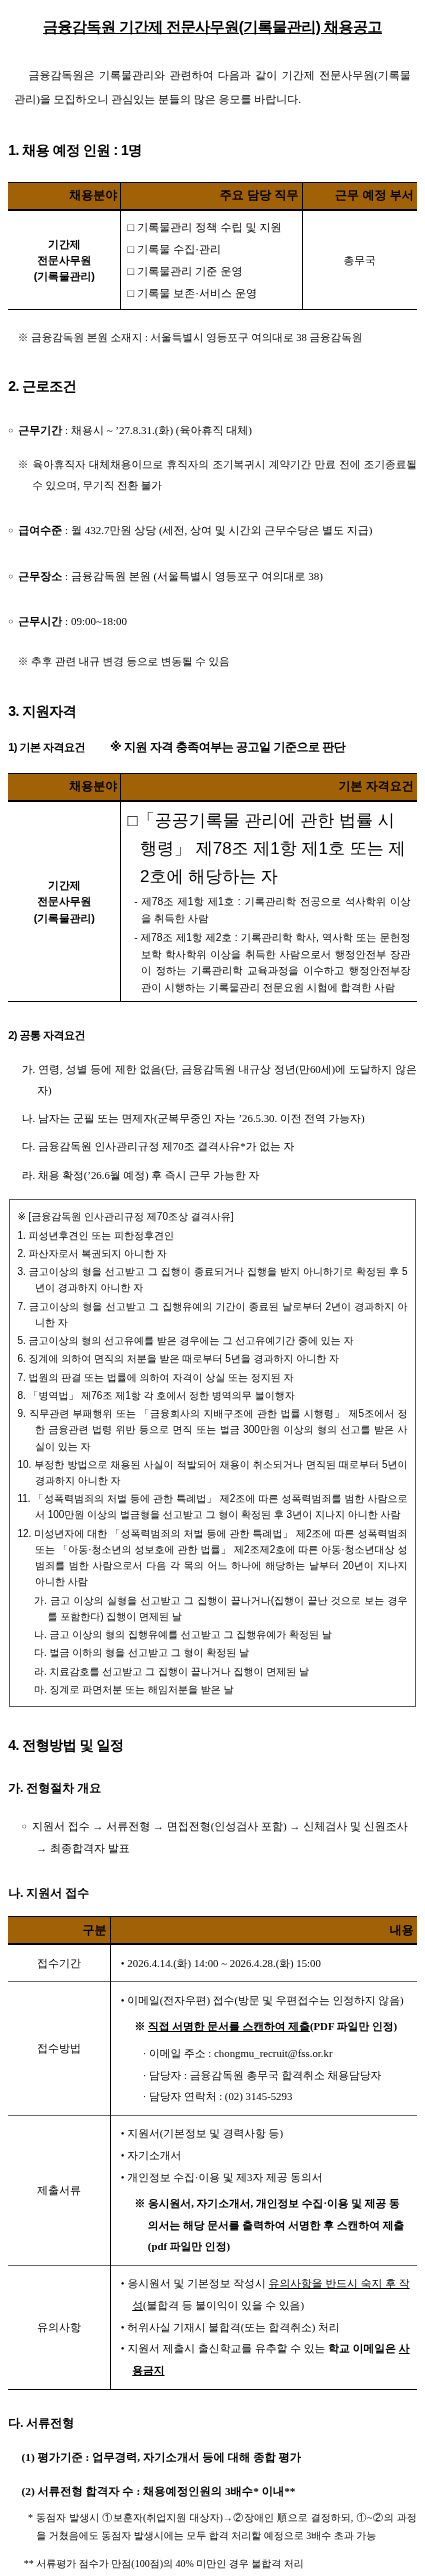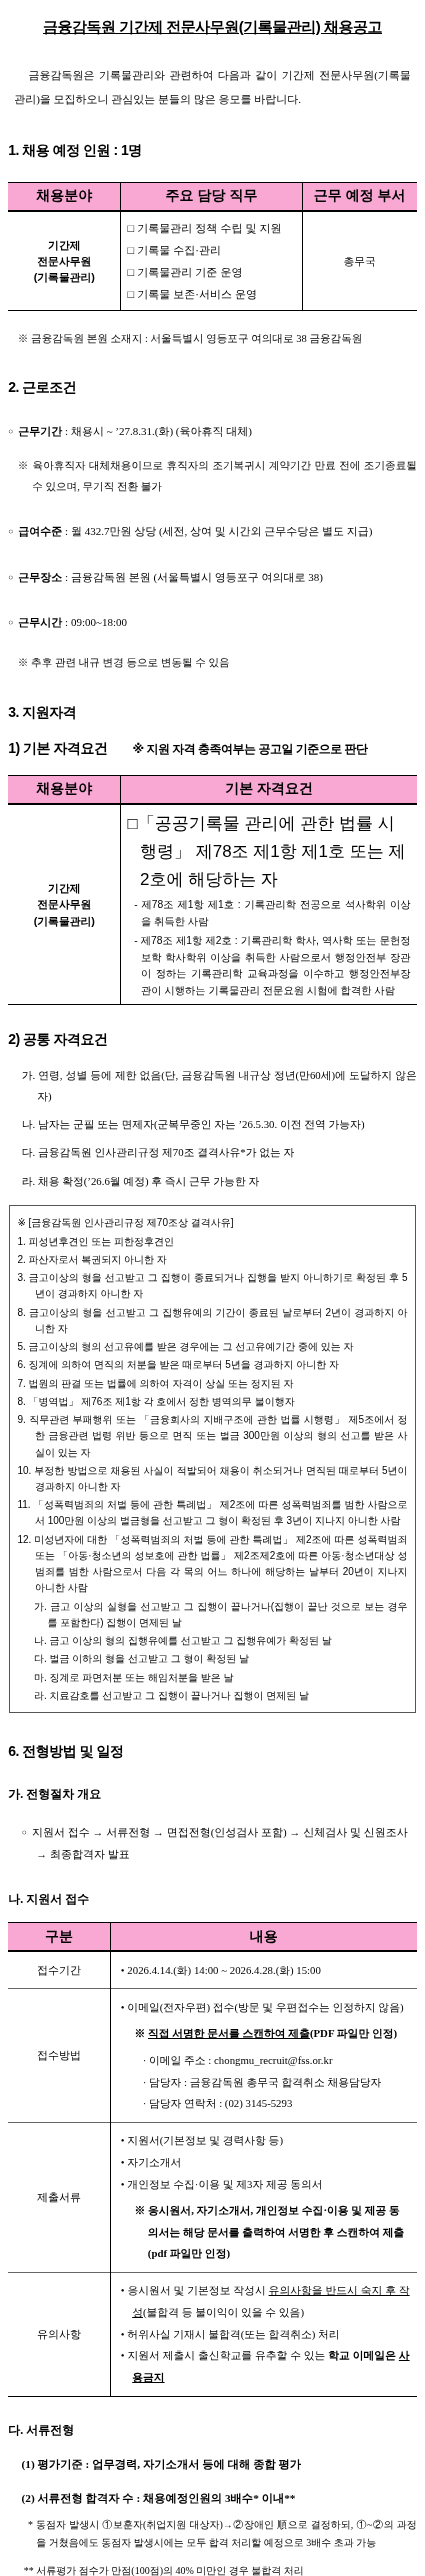--- a/index.html
+++ b/index.html
@@ -16,42 +16,42 @@
   }
   .intro { font-size:11px; line-height:2.25; text-align:justify; text-indent:14.4px; margin:26px 6px 0; }
   .h1 {
     font-family:"Liberation Sans","DejaVu Sans",sans-serif;
     font-size:14px; font-weight:800; letter-spacing:-0.5px; margin:30px 0 0;
   }
   
   table { width:100%; border-collapse:collapse; border-top:1.5px solid #000; border-bottom:1.5px solid #000; }
   th {
     font-family:"Liberation Sans","DejaVu Sans",sans-serif;
-    background:#f9a8d4; font-size:14px; font-weight:800;
-    padding:4.6px 3.1px; border-bottom:2.1px double #000; text-align:center;
+    background:#a16207; font-size:12px; font-weight:800;
+    padding:4.6px 3.1px; border-bottom:2.1px double #000; text-align:right;
   }
   td { vertical-align:middle; font-size:10.8px; padding:5.2px 6.2px; }
   .tbl th:not(:last-child), .tbl td:not(:last-child) { border-right:0.5px solid #000; }
   .tbl tbody tr + tr td { border-top:0.5px solid #666; }
   .cell-center { text-align:center; font-family:"Liberation Sans","DejaVu Sans",sans-serif; font-weight:700; font-size:10.8px; line-height:1.5; }
   .duty-line { font-family:"Liberation Sans","DejaVu Sans",sans-serif; font-size:11px; line-height:2.0; }
   .req-main { font-family:Liberation Sans, sans-serif; font-size:17px; line-height:1.65; padding-left:12.4px; text-indent:-12.4px; }
   .req-sub  { font-family:"Liberation Sans","DejaVu Sans",sans-serif; font-size:10.3px; line-height:1.6; padding-left:13.4px; text-indent:-6.7px; margin-top:3.1px; text-align:justify; }
   
   .item { font-size:11px; line-height:2.05; margin:17.5px 0 0; }
   .item .lbl { font-weight:700; }
   .marker { font-size:8.2px; margin-right:5.2px; position:relative; top:-1px; }
   .note  { font-size:10.6px; line-height:2.0; margin:12.4px 0 0; padding-left:24px; text-indent:-14.4px; text-align:justify; }
   .note-sm { font-size:10.3px; }
   .h2k { font-size:12px; font-weight:700; margin:25px 0 0; }
   .h3k { font-size:11.3px; font-weight:700; margin:18.5px 0 0; padding-left:13.4px; }
   .sub-head-row { display:flex; align-items:baseline; gap:25px; margin:18.5px 0 0; }
   .sub-head {
     font-family:"Liberation Sans","DejaVu Sans",sans-serif;
-    font-size:14px; font-weight:800; letter-spacing:-0.5px;
+    font-size:11px; font-weight:800; letter-spacing:-0.5px;
   }
   .common-item { font-size:10.8px; line-height:1.95; margin:7.2px 0 0; padding-left:29px; text-indent:-15.5px; text-align:justify; }
   
   .box {
     border:0.5px solid #555; margin:13.4px 1px 0; padding:7.2px 7.2px 8.2px;
     font-family:"Liberation Sans","DejaVu Sans",sans-serif; font-size:10px; line-height:1.62;
   }
   .box-title { margin:0 0 5.2px; font-weight:400; }
   .box p { margin:2.1px 0 0; padding-left:17.5px; text-indent:-17.5px; text-align:justify; }
   .box p.sub { padding-left:30px; text-indent:-13.4px; }
@@ -148,37 +148,37 @@
   <p class="common-item" style="margin-top:15.5px;">가. 연령, 성별 등에 제한 없음(단, 금융감독원 내규상 정년(만60세)에 도달하지 않은 자)</p>
   <p class="common-item">나. 남자는 군필 또는 면제자(군복무중인 자는 ’26.5.30. 이전 전역 가능자)</p>
   <p class="common-item">다. 금융감독원 인사관리규정 제70조 결격사유*가 없는 자</p>
   <p class="common-item">라. 채용 확정(’26.6월 예정) 후 즉시 근무 가능한 자</p>
 
   <div class="box">
     <p class="box-title" style="padding-left:0;text-indent:0;">※ [금융감독원 인사관리규정 제70조상 결격사유]</p>
     <p>1. 피성년후견인 또는 피한정후견인</p>
     <p>2. 파산자로서 복권되지 아니한 자</p>
     <p>3. 금고이상의 형을 선고받고 그 집행이 종료되거나 집행을 받지 아니하기로 확정된 후 5년이 경과하지 아니한 자</p>
-    <p>8. 금고이상의 형을 선고받고 그 집행유예의 기간이 종료된 날로부터 2년이 경과하지 아니한 자</p>
+    <p>7. 금고이상의 형을 선고받고 그 집행유예의 기간이 종료된 날로부터 2년이 경과하지 아니한 자</p>
     <p>5. 금고이상의 형의 선고유예를 받은 경우에는 그 선고유예기간 중에 있는 자</p>
     <p>6. 징계에 의하여 면직의 처분을 받은 때로부터 5년을 경과하지 아니한 자</p>
     <p>7. 법원의 판결 또는 법률에 의하여 자격이 상실 또는 정지된 자</p>
     <p>8. 「병역법」 제76조 제1항 각 호에서 정한 병역의무 불이행자</p>
     <p>9. 직무관련 부패행위 또는 「금융회사의 지배구조에 관한 법률 시행령」 제5조에서 정한 금융관련 법령 위반 등으로 면직 또는 벌금 300만원 이상의 형의 선고를 받은 사실이 있는 자</p>
     <p>10. 부정한 방법으로 채용된 사실이 적발되어 채용이 취소되거나 면직된 때로부터 5년이 경과하지 아니한 자</p>
     <p>11. 「성폭력범죄의 처벌 등에 관한 특례법」 제2조에 따른 성폭력범죄를 범한 사람으로서 100만원 이상의 벌금형을 선고받고 그 형이 확정된 후 3년이 지나지 아니한 사람</p>
     <p>12. 미성년자에 대한 「성폭력범죄의 처벌 등에 관한 특례법」 제2조에 따른 성폭력범죄 또는 「아동·청소년의 성보호에 관한 법률」 제2조제2호에 따른 아동·청소년대상 성범죄를 범한 사람으로서 다음 각 목의 어느 하나에 해당하는 날부터 20년이 지나지 아니한 사람</p>
     <p class="sub">가. 금고 이상의 실형을 선고받고 그 집행이 끝나거나(집행이 끝난 것으로 보는 경우를 포함한다) 집행이 면제된 날</p>
     <p class="sub">나. 금고 이상의 형의 집행유예를 선고받고 그 집행유예가 확정된 날</p>
     <p class="sub">다. 벌금 이하의 형을 선고받고 그 형이 확정된 날</p>
+    <p class="sub">라. 치료감호를 선고받고 그 집행이 끝나거나 집행이 면제된 날</p>
     <p class="sub">마. 징계로 파면처분 또는 해임처분을 받은 날</p>
-    <p class="sub">라. 치료감호를 선고받고 그 집행이 끝나거나 집행이 면제된 날</p>
   </div>
 
-  <h2 class="h1">6. 전형방법 및 일정</h2>
+  <h2 class="h1">4. 전형방법 및 일정</h2>
 
   <div class="h2k">가. 전형절차 개요</div>
   <p class="flow"><span class="marker">○</span><span>지원서 접수 → 서류전형 → 면접전형(인성검사 포함) → 신체검사 및 신원조사 → 최종합격자 발표</span></p>
 
   <div class="h2k">나. 지원서 접수</div>
 
   <table class="tbl" style="margin-top:14.4px;">
     <thead>
       <tr>
         <th style="width:89px;">구분</th>

